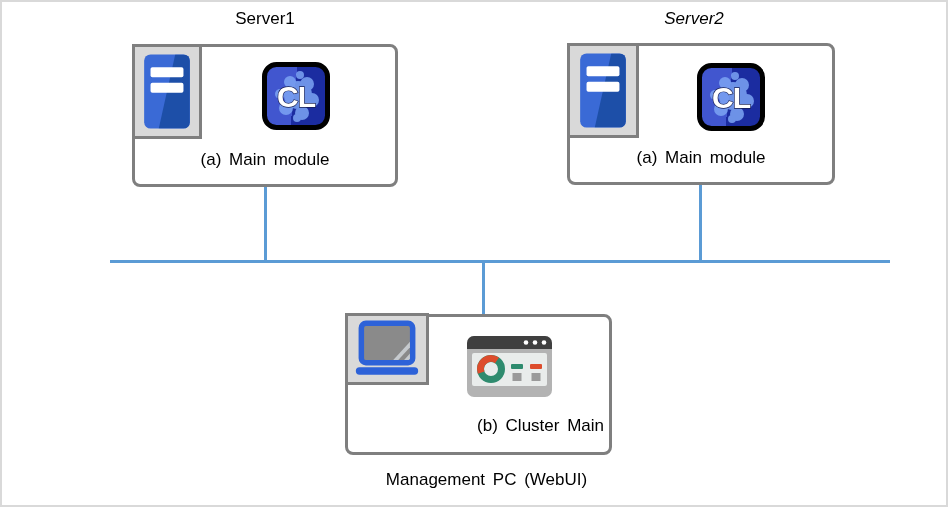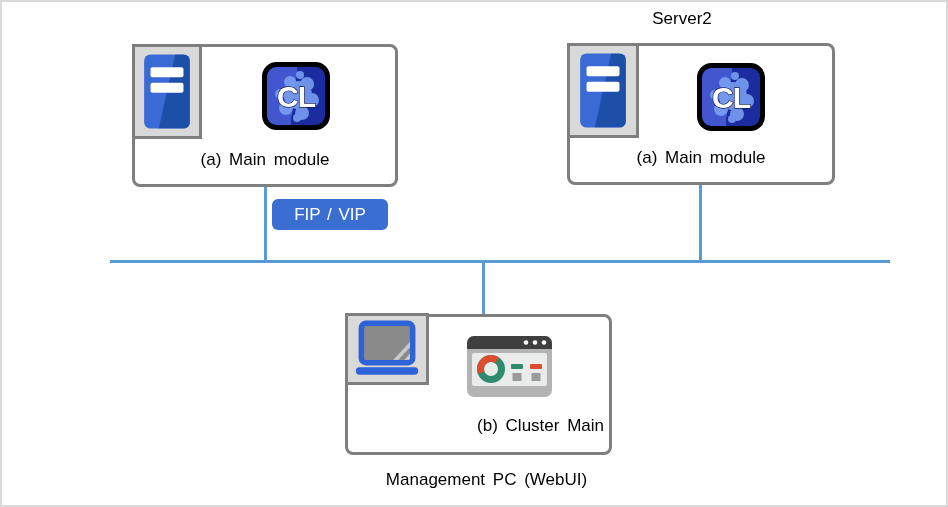--- a/index.html
+++ b/index.html
@@ -39,20 +39,21 @@
 
 <div class="stage">
 
   <svg class="wires" width="948" height="507" viewBox="0 0 948 507">
     <line x1="108" y1="259.5" x2="888" y2="259.5" stroke="#5b9bd5" stroke-width="3"></line>
     <line x1="263.5" y1="184" x2="263.5" y2="260" stroke="#5b9bd5" stroke-width="3"></line>
     <line x1="698.5" y1="182" x2="698.5" y2="260" stroke="#5b9bd5" stroke-width="3"></line>
     <line x1="481.5" y1="259" x2="481.5" y2="314" stroke="#5b9bd5" stroke-width="3"></line>
   </svg>
 
+  <div class="label" style="left:163px;top:6px;width:200px;">Server1</div>
   <div class="nodebox" style="left:130px;top:42px;width:266px;height:143px;">
     <div class="caption">(a) Main module</div>
   </div>
   <div class="iconbox" style="left:130px;top:42px;width:70px;height:95px;">
     <svg width="64" height="89" viewBox="0 0 70 95">
       <defs>
           <clipPath id="twr1">
             <rect x="10" y="7" width="50" height="81" rx="7"></rect>
           </clipPath>
         </defs>
@@ -79,23 +80,22 @@
           <circle cx="40" cy="51" r="7"></circle>
           <circle cx="24" cy="46" r="7"></circle>
         <circle cx="18" cy="32" r="5"></circle>
           <circle cx="38" cy="13" r="4"></circle>
           <circle cx="35" cy="56" r="4"></circle>
       </g>
       <text x="34" y="45" text-anchor="middle" font-size="30" font-weight="bold" letter-spacing="-1" fill="#ffffff" stroke="#151c4e" stroke-width="1.3" paint-order="stroke">CL</text>
     </svg>
   </div>
 
-  <div class="badge">FIP / VIP</div>
 
-  <div class="label" style="left:580px;top:6px;width:200px;">Server2</div>
+  <div class="label" style="left:592px;top:6px;width:200px;font-style:italic;">Server2</div>
   <div class="nodebox" style="left:565px;top:41px;width:268px;height:142px;">
     <div class="caption">(a) Main module</div>
   </div>
   <div class="iconbox" style="left:565px;top:41px;width:72px;height:95px;">
     <svg width="64" height="89" viewBox="0 0 70 95">
       <defs>
           <clipPath id="twr2">
             <rect x="10" y="7" width="50" height="81" rx="7"></rect>
           </clipPath>
         </defs>

